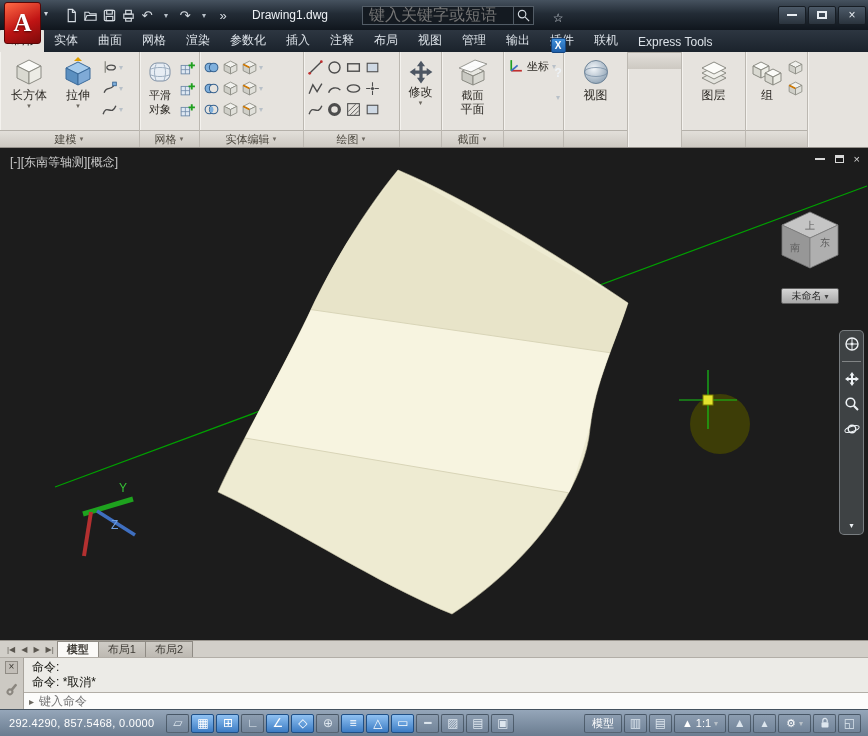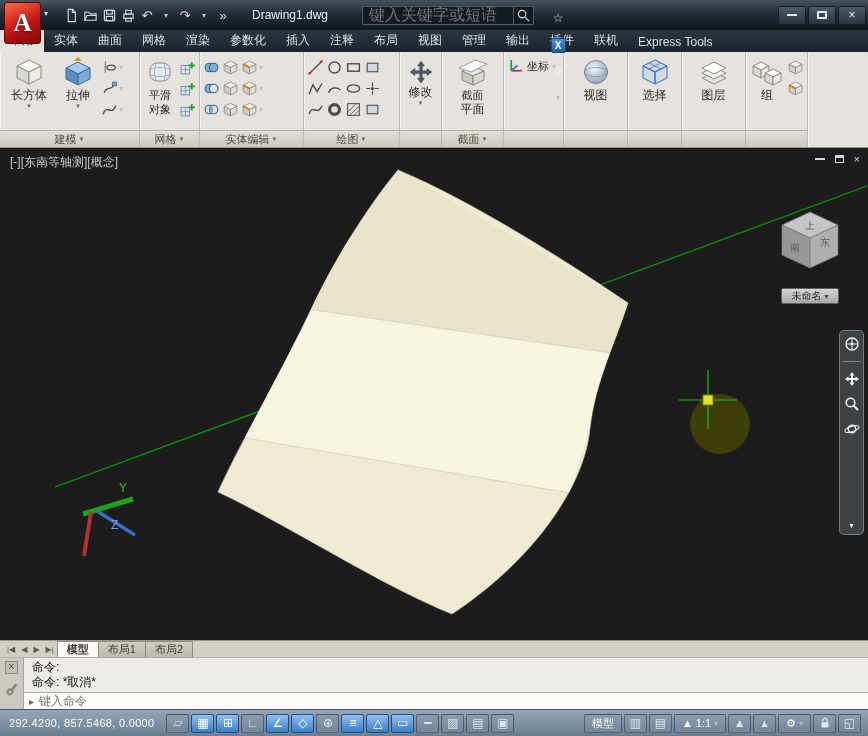--- a/index.html
+++ b/index.html
@@ -619,28 +619,20 @@
             </svg>
           <span class="lbl">视图</span>
         </div>
       </div>
       <div class="panel-label">
           <span></span>
         </div>
     </div>
 
     <div class="panel" style="width:54px">
-      <div class="panel-content" style="justify-content:center">
-        <div class="bigbtn">
-          <svg class="ic32">
-              <use href="#s-selcube"></use>
-            </svg>
-          <span class="lbl">选择</span>
-        </div>
-      </div>
       <div class="panel-label">
           <span></span>
         </div>
     </div>
 
     <div class="panel" style="width:64px">
       <div class="panel-content" style="justify-content:center">
         <div class="bigbtn">
           <svg class="ic32">
               <use href="#s-layers"></use>

